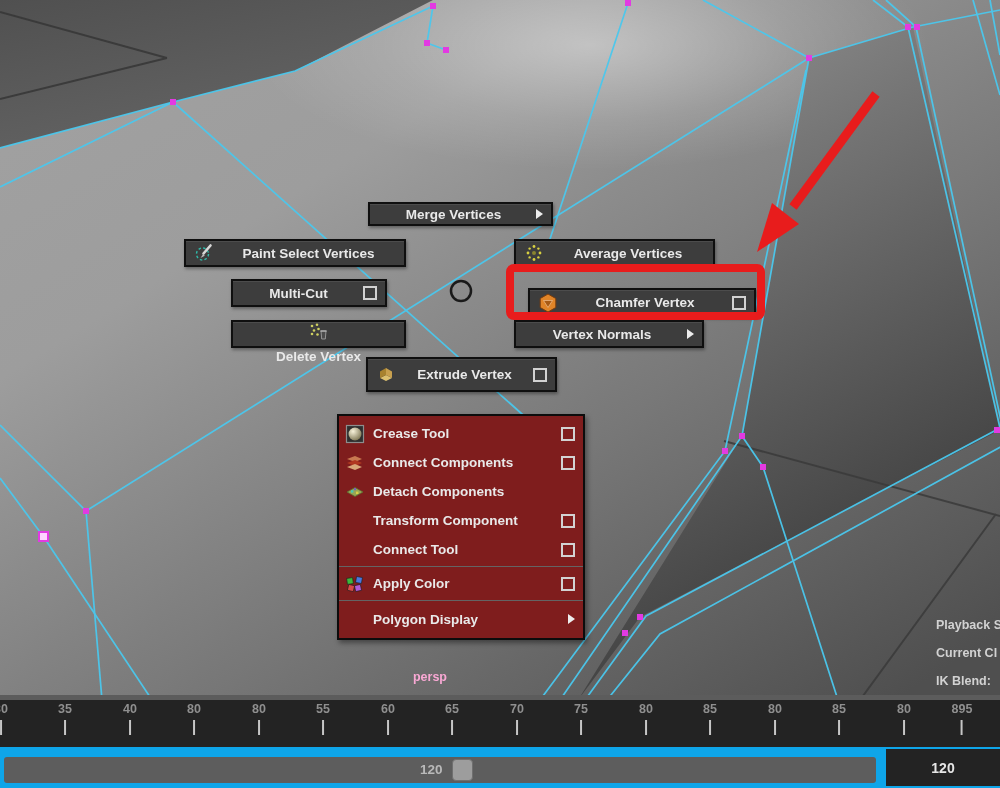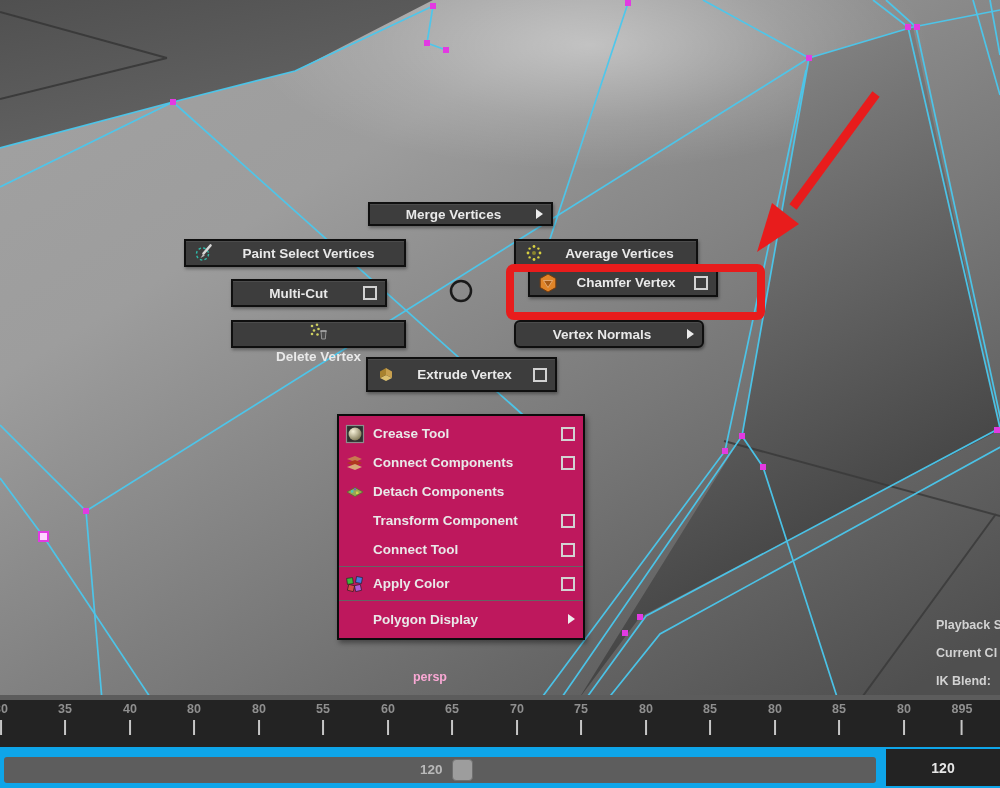--- a/index.html
+++ b/index.html
@@ -18,26 +18,26 @@
   .mbtn .lbl{flex:1;text-align:center;white-space:nowrap;}
   .chk{width:14px;height:14px;border:2px solid #d2d2d2;box-sizing:border-box;flex:none;}
   .tri{width:0;height:0;border-left:7px solid #ededed;border-top:5px solid transparent;
        border-bottom:5px solid transparent;flex:none;}
   .ic{width:20px;height:20px;flex:none;}
   #btn-merge   {left:368px;top:202px;width:185px;height:24px;}
   #btn-paint   {left:184px;top:239px;width:222px;height:28px;}
   #btn-multicut{left:231px;top:279px;width:156px;height:28px;}
   #btn-delete  {left:231px;top:320px;width:175px;height:28px;flex-direction:column;}
   #btn-extrude {left:366px;top:357px;width:191px;height:35px;}
-  #btn-average {left:514px;top:239px;width:184px;height:28px;}
-  #btn-chamfer {left:528px;top:268px;width:190px;height:29px;}
-  #btn-vnorm   {left:514px;top:320px;width:190px;height:28px;border-radius:6px;}
+  #btn-average {left:514px;top:239px;width:201px;height:28px;}
+  #btn-chamfer {left:528px;top:288px;width:228px;height:29px;}
+  #btn-vnorm   {left:514px;top:320px;width:190px;height:28px;}
   
   .panel{position:absolute;left:337px;top:414px;width:248px;box-sizing:border-box;
-         background:#be185d;border:2px solid #0c0c0c;z-index:20;padding:3px 0;
+         background:#7f1d1d;border:2px solid #0c0c0c;z-index:20;padding:3px 0;
          box-shadow:2px 3px 5px rgba(0,0,0,.4);}
   .prow{display:flex;align-items:center;height:29px;padding:0 8px 0 6px;gap:8px;
         color:#e9e9e9;font-weight:bold;font-size:13.5px;}
   .prow .lbl{flex:1;text-align:left;white-space:nowrap;}
   .psep{height:1px;background:#646464;margin:2px 0;}
   
   .redbox{position:absolute;left:506px;top:264px;width:259px;height:56px;box-sizing:border-box;
           border:8px solid #e81c1c;border-radius:8px;z-index:40;}
   svg.arrow{position:absolute;left:0;top:0;z-index:45;pointer-events:none;}
   

